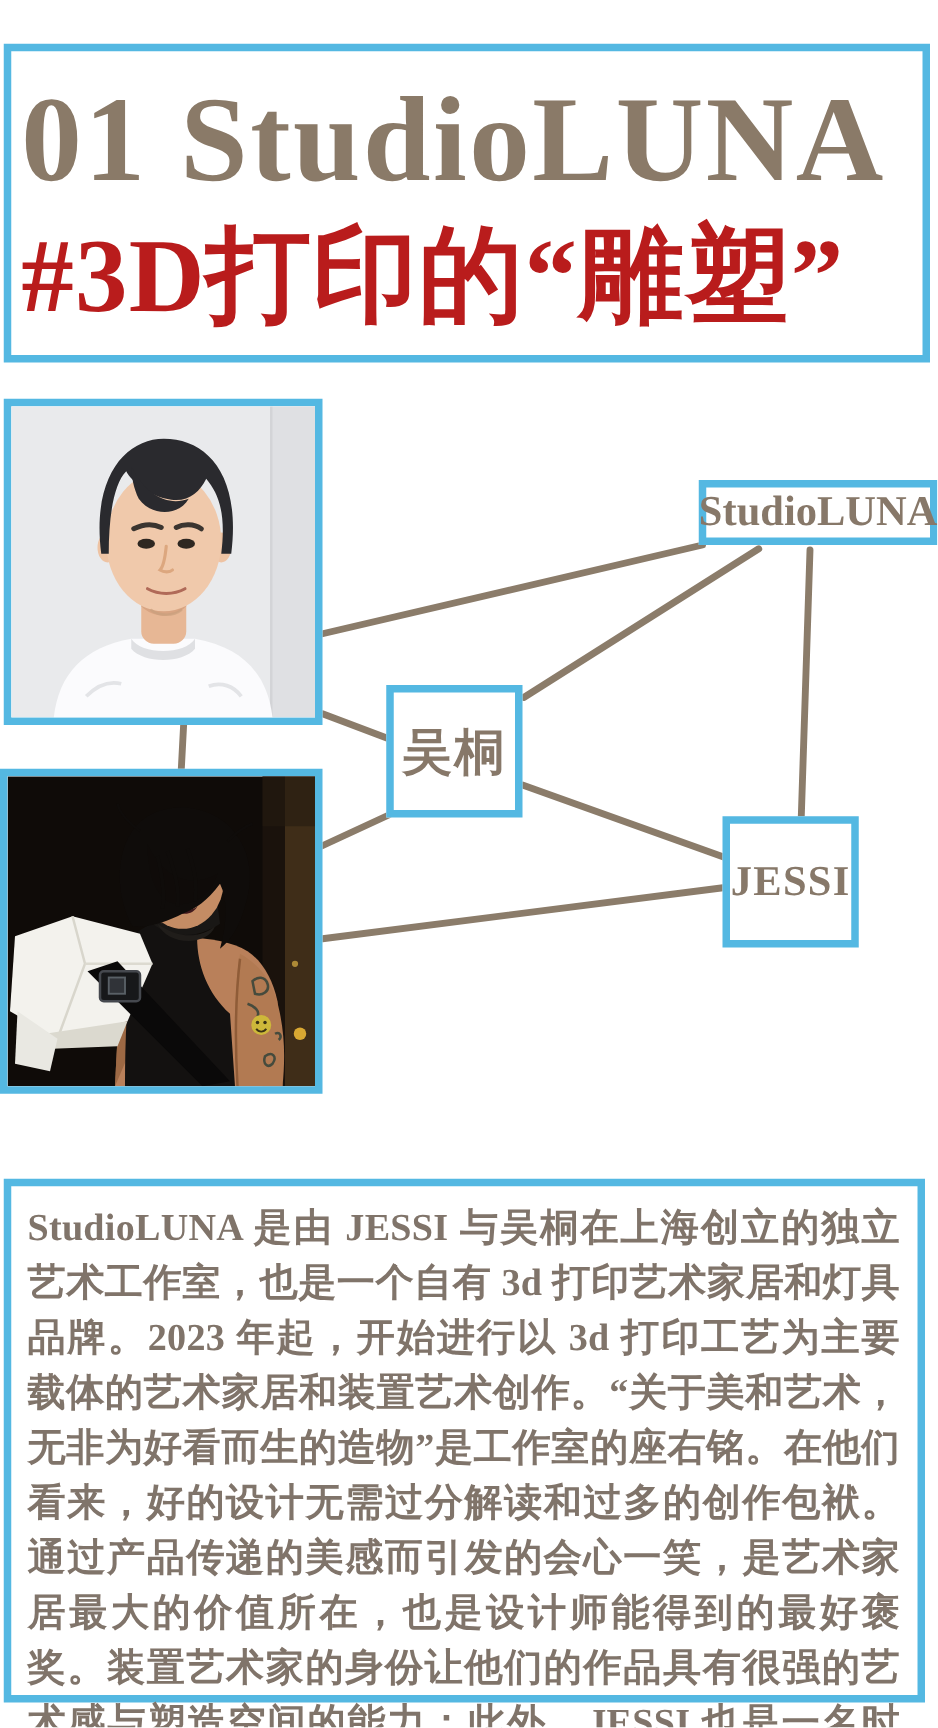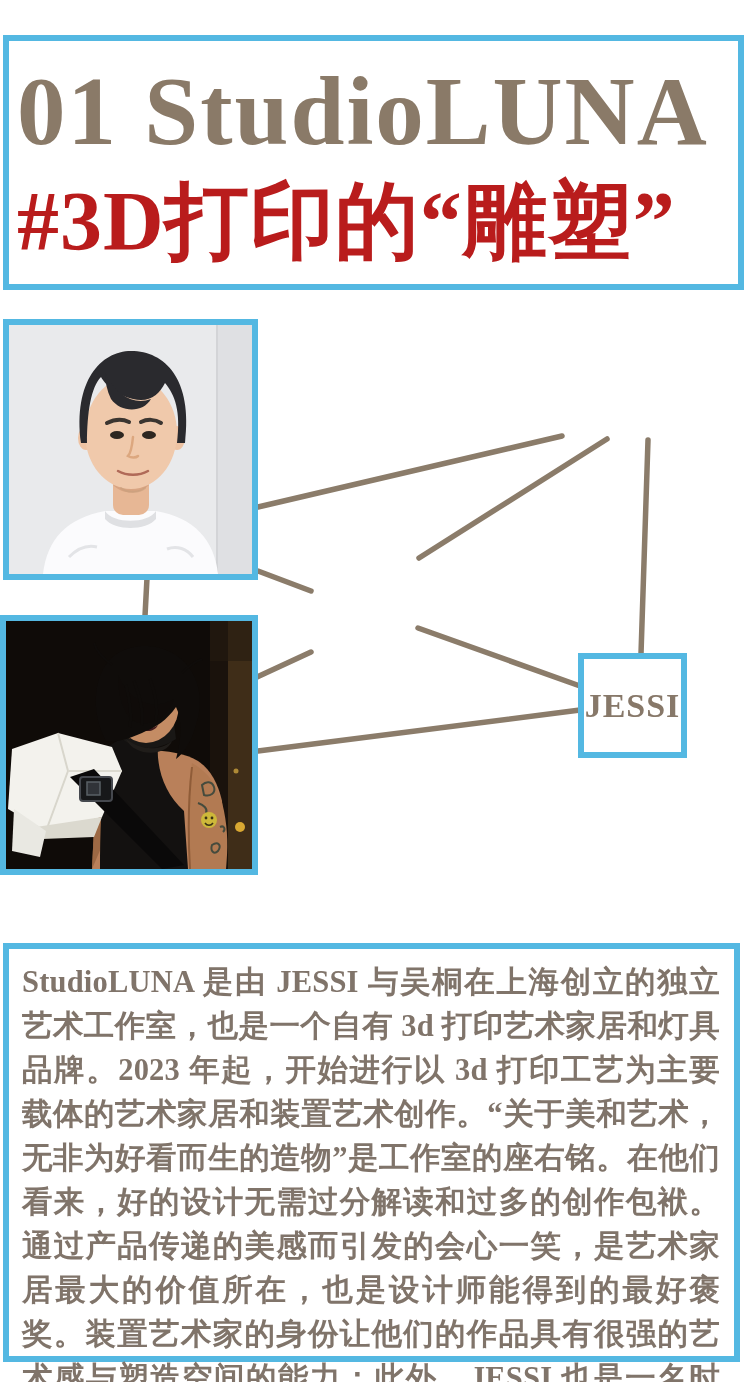--- a/index.html
+++ b/index.html
@@ -155,20 +155,26 @@
           <path d="M128,60 C134,76 138,92 136,104" stroke-width="3"></path>
           <path d="M144,58 C150,74 152,88 150,100" stroke-width="3"></path>
           <path d="M120,64 C124,80 126,94 124,106" stroke-width="3"></path>
           <path d="M106,44 C96,36 90,30 88,22" stroke-width="2"></path>
           <path d="M176,52 C184,44 190,40 196,38" stroke-width="2"></path>
         </g>
       </g>
     </svg>
   </figure>
 
+  <div class="node node-studioluna">
+    <span>StudioLUNA</span>
+  </div>
+  <div class="node node-wutong">
+    <span>吴桐</span>
+  </div>
   <div class="node node-jessi">
     <span>JESSI</span>
   </div>
 
   <section class="body-box">
     <p>StudioLUNA 是由 JESSI 与吴桐在上海创立的独立艺术工作室，也是一个自有 3d 打印艺术家居和灯具品牌。2023 年起，开始进行以 3d 打印工艺为主要载体的艺术家居和装置艺术创作。“关于美和艺术，无非为好看而生的造物”是工作室的座右铭。在他们看来，好的设计无需过分解读和过多的创作包袱。通过产品传递的美感而引发的会心一笑，是艺术家居最大的价值所在，也是设计师能得到的最好褒奖。装置艺术家的身份让他们的作品具有很强的艺术感与塑造空间的能力；此外，JESSI 也是一名时尚设计师、社交媒体上备受欢迎的时尚博主。</p>
   </section>
 
 </div>
 

